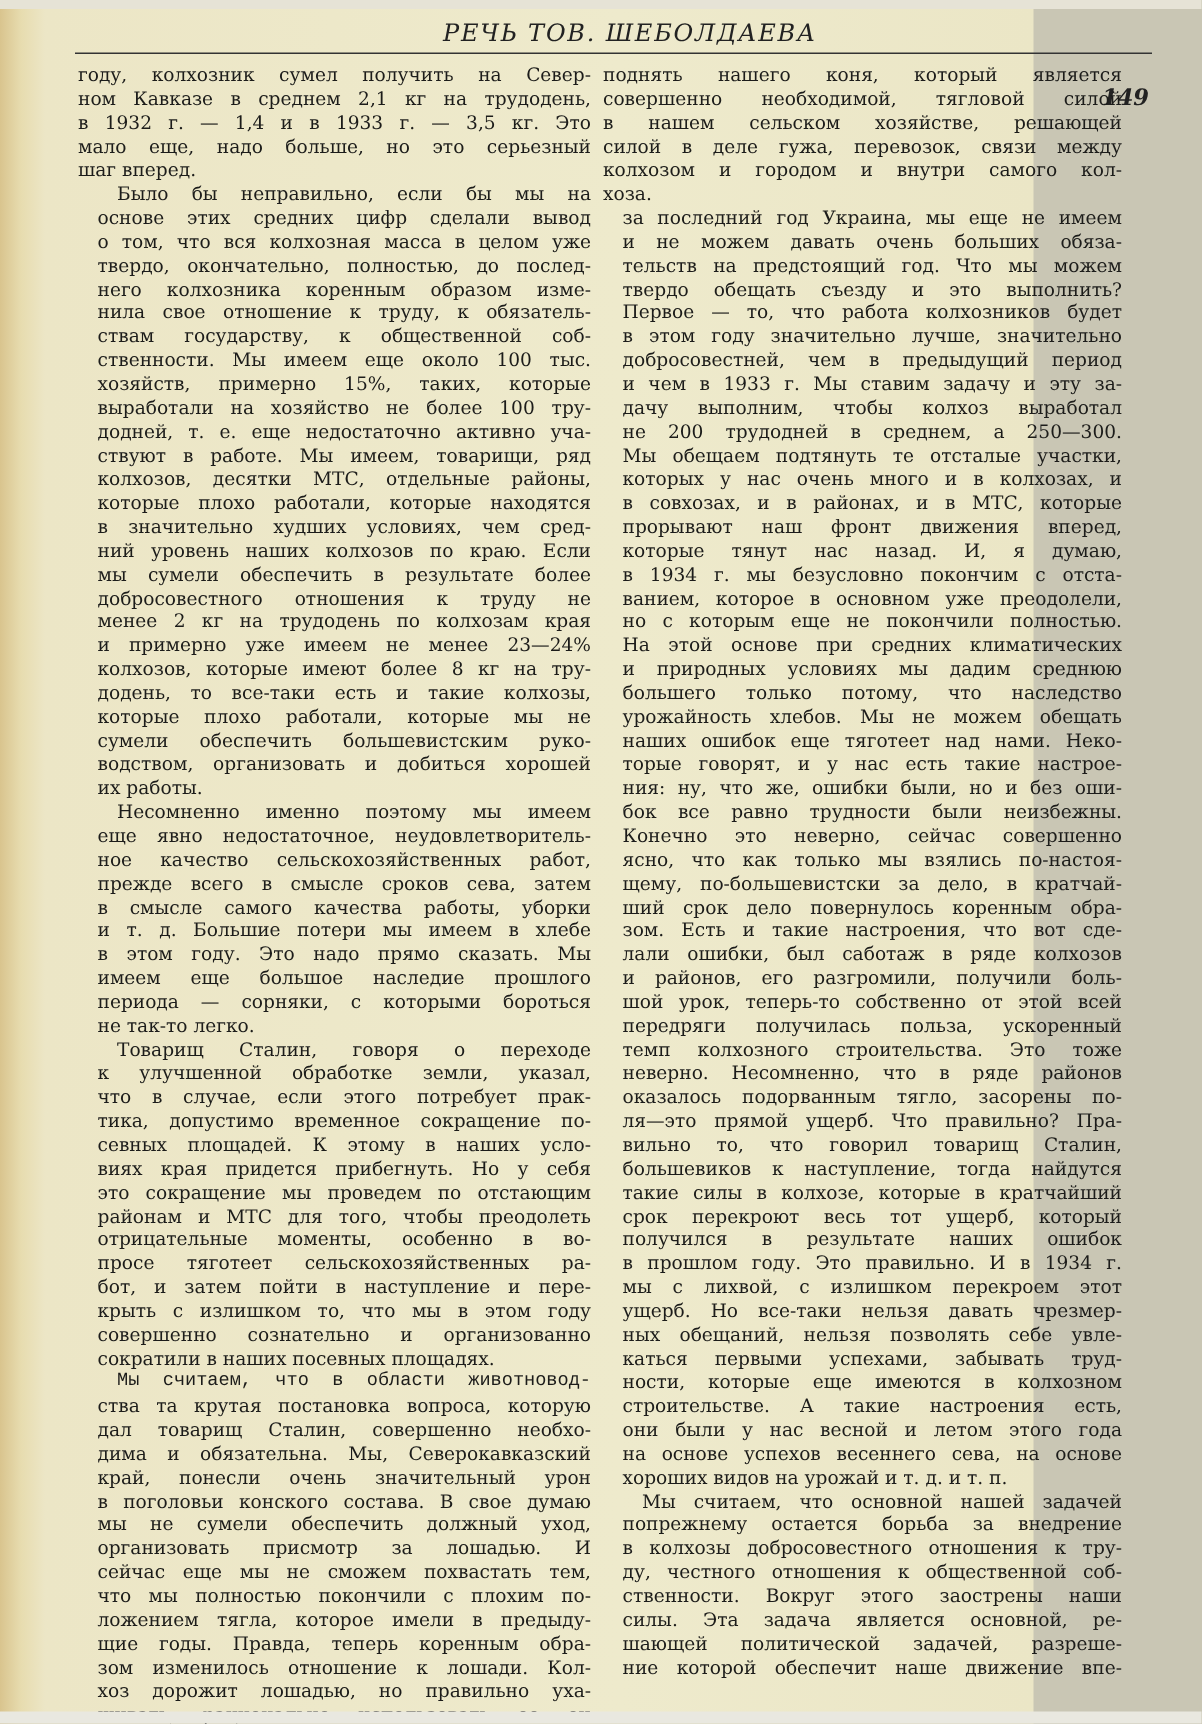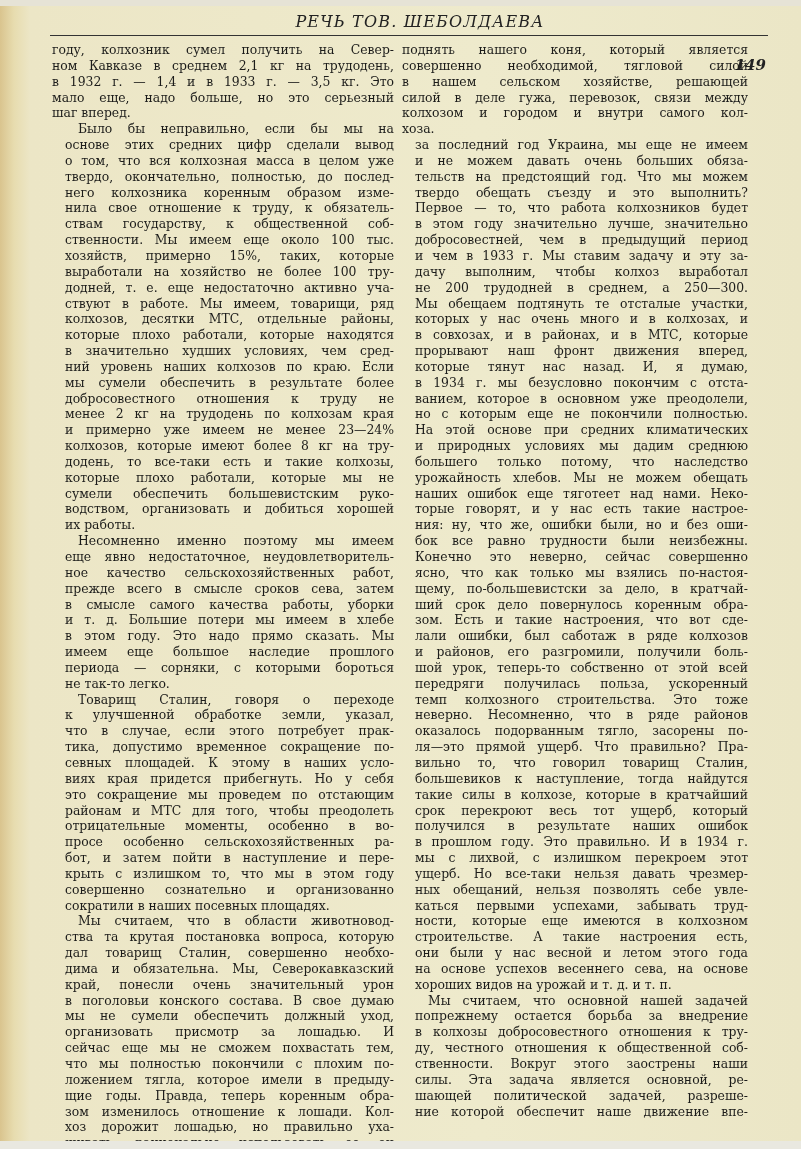--- a/index.html
+++ b/index.html
@@ -2,21 +2,21 @@
 <html><head>
   <meta charset="utf-8">
   <style>
     html, body { margin: 0; padding: 0; }
     body {
       width: 801px; height: 1149px; overflow: hidden;
       background: #c9c6b4;
       font-family: "DejaVu Serif", serif;
     }
     .page {
-      position: absolute; left: 0; top: 0; width: 801px; height: 1149px;
+      position: absolute; left: 0; top: 0; width: 689px; height: 1149px;
       background: linear-gradient(90deg, #d9c48e 0px, #e7dcaf 14px, #ece6c6 30px, #eeeacc 60%, #ebe6c6 100%);
       box-sizing: border-box;
     }
     .bottom-edge {
       position: absolute; left: 0; bottom: 0; width: 801px; height: 8px;
       background: #e9e8e0;
     }
     .top-edge {
       position: absolute; left: 0; top: 0; width: 801px; height: 6px;
       background: #e6e3d6;
@@ -115,28 +115,28 @@
       <div class="para indent">
         <span class="line" style="padding-left: 13px;">Товарищ Сталин, говоря о переходе</span>
         <span class="line">к улучшенной обработке земли, указал,</span>
         <span class="line">что в случае, если этого потребует прак-</span>
         <span class="line">тика, допустимо временное сокращение по-</span>
         <span class="line">севных площадей. К этому в наших усло-</span>
         <span class="line">виях края придется прибегнуть. Но у себя</span>
         <span class="line">это сокращение мы проведем по отстающим</span>
         <span class="line">районам и МТС для того, чтобы преодолеть</span>
         <span class="line">отрицательные моменты, особенно в во-</span>
-        <span class="line">просе особенно сельскохозяйственных ра-</span>
+        <span class="line">просе тяготеет сельскохозяйственных ра-</span>
         <span class="line">бот, и затем пойти в наступление и пере-</span>
         <span class="line">крыть с излишком то, что мы в этом году</span>
         <span class="line">совершенно сознательно и организованно</span>
         <span class="line last">сократили в наших посевных площадях.</span>
       </div>
       <div class="para indent">
-        <span class="line" style="padding-left: 13px;">Мы считаем, что в области животновод-</span>
+        <span class="line" style="padding-left: 13px; font-family: Liberation Mono, monospace;">Мы считаем, что в области животновод-</span>
         <span class="line">ства та крутая постановка вопроса, которую</span>
         <span class="line">дал товарищ Сталин, совершенно необхо-</span>
         <span class="line">дима и обязательна. Мы, Северокавказский</span>
         <span class="line">край, понесли очень значительный урон</span>
         <span class="line">в поголовьи конского состава. В свое думаю</span>
         <span class="line">мы не сумели обеспечить должный уход,</span>
         <span class="line">организовать присмотр за лошадью. И</span>
         <span class="line">сейчас еще мы не сможем похвастать тем,</span>
         <span class="line">что мы полностью покончили с плохим по-</span>
         <span class="line">ложением тягла, которое имели в предыду-</span>

